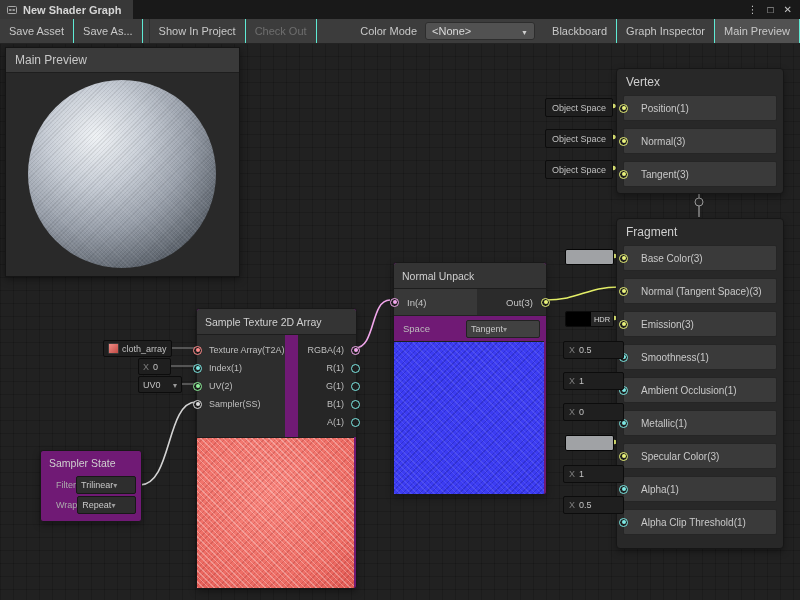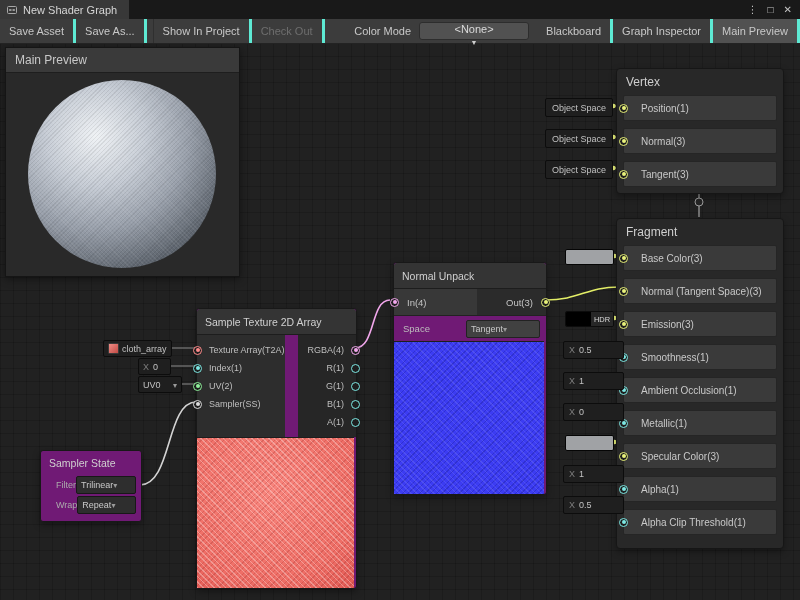--- a/index.html
+++ b/index.html
@@ -1,33 +1,33 @@
 <!DOCTYPE html>
 <html><head>
 <meta charset="utf-8">
 <style>
   html,body{margin:0;padding:0;}
   body{width:800px;height:600px;overflow:hidden;background:#191919;font-family:"Liberation Sans",sans-serif;}
   .stage{position:relative;width:800px;height:600px;}
 
   
   .titlebar{position:absolute;left:0;top:0;width:800px;height:19px;background:#191919;display:flex;align-items:stretch;z-index:10;}
-  .tab{display:flex;align-items:center;gap:5px;background:#383838;padding:0 12px 0 6px;font-size:11px;color:#D6D6D6;cursor:pointer;}
+  .tab{display:flex;align-items:center;gap:5px;background:#383838;padding:0 12px 0 6px;font-size:11px;color:#D6D6D6;cursor:pointer;font-weight:bold;}
   .win-controls{margin-left:auto;display:flex;align-items:center;gap:10px;padding-right:8px;color:#C4C4C4;font-size:10px;}
   .wc{cursor:pointer;line-height:1;}
 
   
   .toolbar{position:absolute;left:0;top:19px;width:800px;height:24px;background:#3C3C3C;border-bottom:1px solid #232323;display:flex;align-items:stretch;font-size:11px;color:#C8C8C8;z-index:10;}
-  .tbtn{display:flex;align-items:center;padding:0 9px;border-right:3px solid #5eead4;cursor:pointer;white-space:nowrap;}
+  .tbtn{display:flex;align-items:center;padding:0 9px;border-right:1px solid #5eead4;cursor:pointer;white-space:nowrap;}
   .tbtn.disabled{color:#6E6E6E;}
   .tbtn.active{background:#515151;}
   .tb-gap{width:6px;border-right:1px solid #2F2F2F;}
   .tb-spacer{flex:1;}
   .cm-label{display:flex;align-items:center;padding:0 8px;}
-  .cm-dd{display:flex;align-items:center;justify-content:space-between;width:96px;background:#515151;border:1px solid #2D2D2D;border-radius:3px;margin:3px 8px 3px 0;padding:0 6px;cursor:pointer;color:#DADADA;flex-direction:column;}
+  .cm-dd{display:flex;align-items:center;justify-content:space-between;width:96px;background:#515151;border:1px solid #2D2D2D;border-radius:3px;margin:3px 8px 3px 0;padding:0 6px;cursor:pointer;color:#DADADA;}
   .dd-arrow::after{content:"▼";font-size:7px;color:#CFCFCF;}
 
   
   .graph{position:absolute;left:0;top:43px;width:800px;height:557px;background-color:#212121;
     background-image:linear-gradient(rgba(0,0,0,0.16) 1px,transparent 1px),linear-gradient(90deg,rgba(0,0,0,0.16) 1px,transparent 1px);
     background-size:13px 13px;}
   .wires{position:absolute;left:0;top:0;width:800px;height:600px;z-index:1;pointer-events:none;}
   .wires path{fill:none;stroke-width:1.6;}
   .wline{stroke:#8C8C8C;stroke-width:1;}
 

